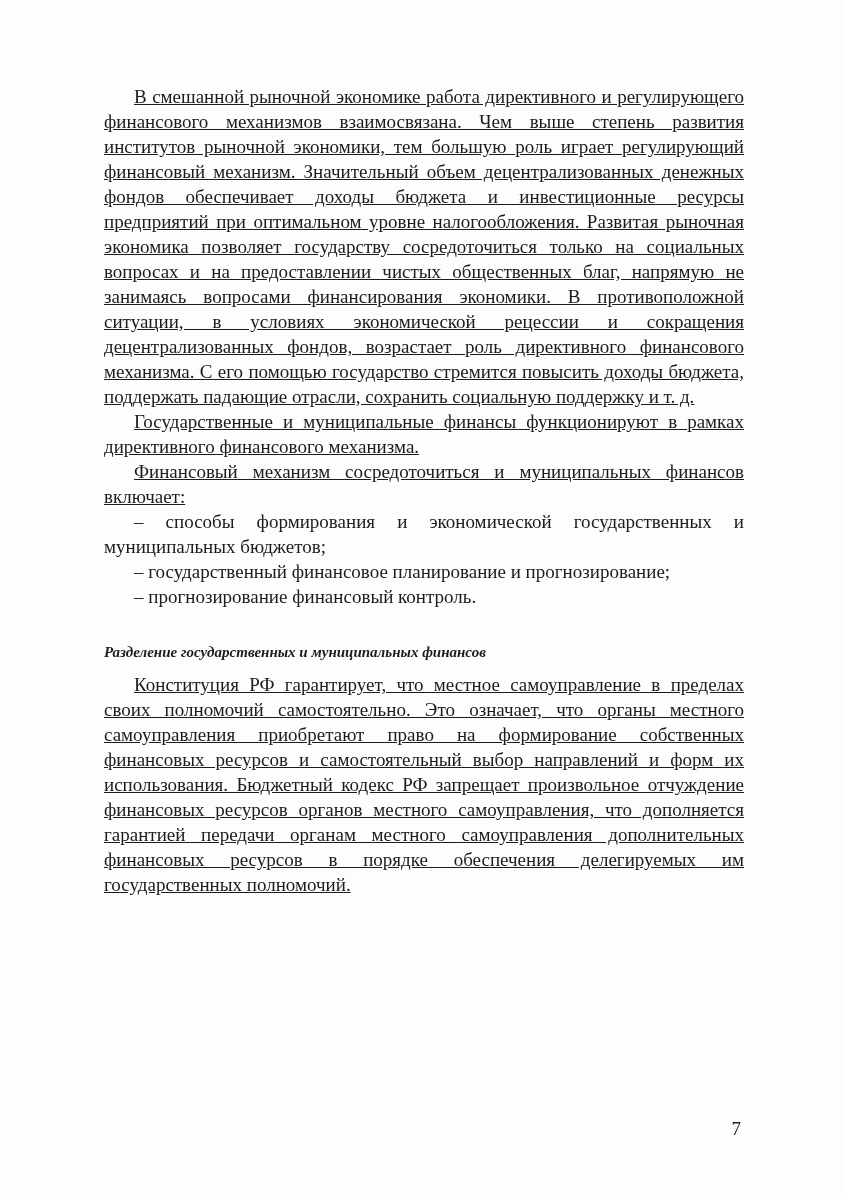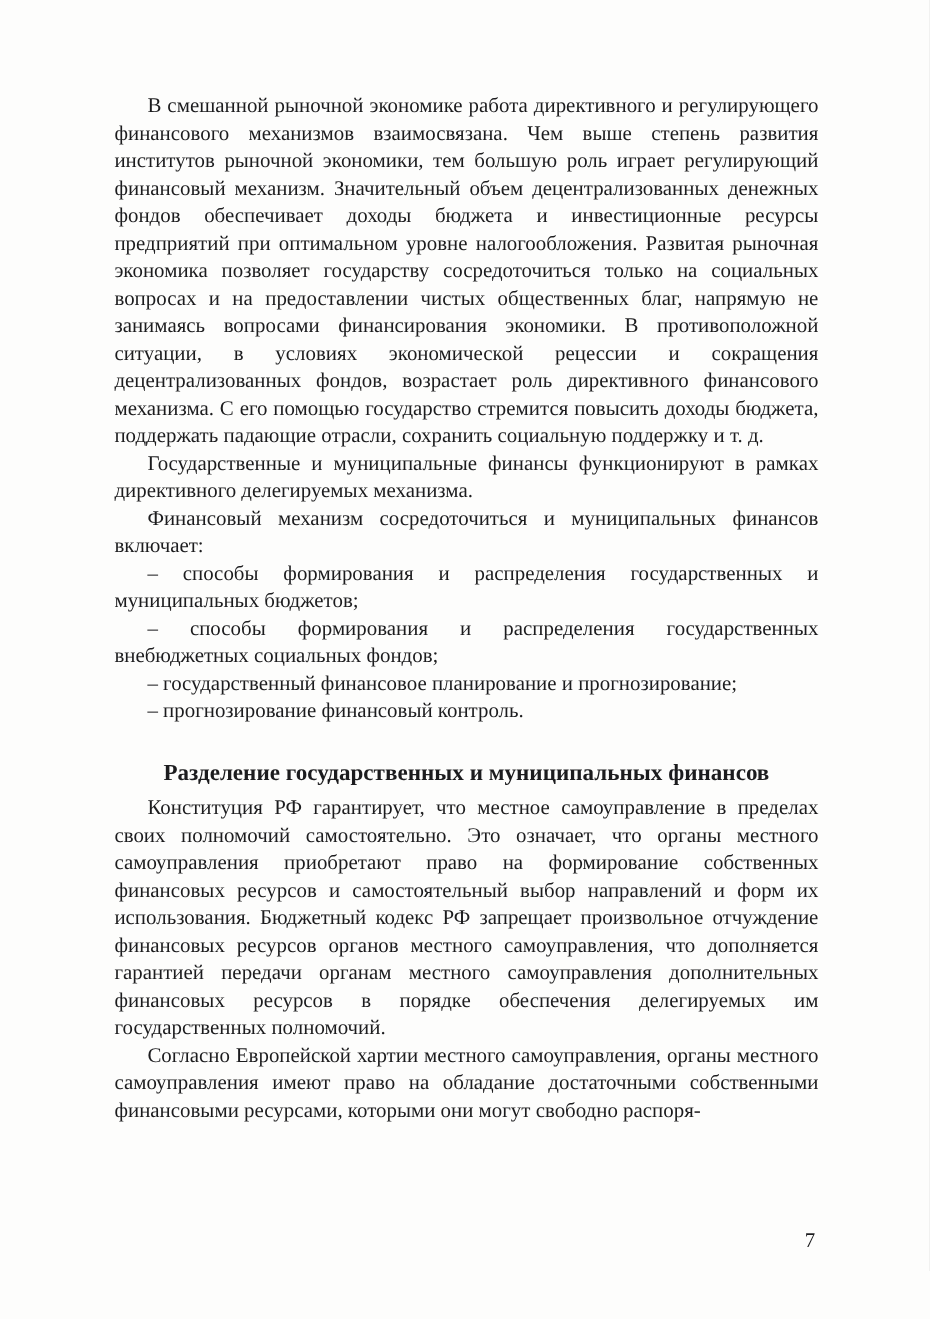--- a/index.html
+++ b/index.html
@@ -24,68 +24,67 @@
     position: absolute;
     top: 84px;
     left: 104px;
     width: 640px;
   }
   p.para {
     margin: 0;
     text-align: justify;
     text-indent: 30px;
     hyphens: auto;
+    text-decoration: underline;
     -webkit-hyphens: auto;
   }
   p.list-item {
     margin: 0;
     text-align: justify;
     text-indent: 30px;
     hyphens: auto;
     -webkit-hyphens: auto;
   }
   h2.section-heading {
     margin: 31px 0 7px 0;
-    font-size: 21px;
+    font-size: 15px;
     line-height: 25px;
     font-weight: bold;
-    text-align: center;
+    font-style: italic;
     text-indent: 0;
   }
   .page-number {
     position: absolute;
     right: 104px;
     bottom: 58px;
     font-size: 19px;
     color: #1c1c1e;
   }
 </style>
 </head>
 <body>
 
 <div class="page">
   <div class="text-column">
 
     <p class="para" lang="ru">В смешанной рыночной экономике работа директивного и регулирующего финансового механизмов взаимосвязана. Чем выше степень развития институтов рыночной экономики, тем большую роль играет регулирующий финансовый механизм. Значительный объем децентрализованных денежных фондов обеспечивает доходы бюджета и инвестиционные ресурсы предприятий при оптимальном уровне налогообложения. Развитая рыночная экономика позволяет государству сосредоточиться только на социальных вопросах и на предоставлении чистых общественных благ, напрямую не занимаясь вопросами финансирования экономики. В противоположной ситуации, в условиях экономической рецессии и сокращения децентрализованных фондов, возрастает роль директивного финансового механизма. С его помощью государство стремится повысить доходы бюджета, поддержать падающие отрасли, сохранить социальную поддержку и т. д.</p>
 
-    <p class="para" lang="ru">Государственные и муниципальные финансы функционируют в рамках директивного делегируемых механизма.</p>
+    <p class="para" lang="ru">Государственные и муниципальные финансы функционируют в рамках директивного финансового механизма.</p>
 
     <p class="para" lang="ru">Финансовый механизм сосредоточиться и муниципальных финансов включает:</p>
 
-    <p class="list-item" lang="ru">– способы формирования и распределения государственных и муниципальных бюджетов;</p>
+    <p class="list-item" lang="ru">– способы формирования и экономической государственных и муниципальных бюджетов;</p>
 
-    <p class="list-item" lang="ru">– способы формирования и распределения государственных внебюджетных социальных фондов;</p>
 
     <p class="list-item" lang="ru">– государственный финансовое планирование и прогнозирование;</p>
 
     <p class="list-item" lang="ru">– прогнозирование финансовый контроль.</p>
 
     <h2 class="section-heading" lang="ru">Разделение государственных и муниципальных финансов</h2>
 
 
     <p class="para" lang="ru">Конституция РФ гарантирует, что местное самоуправление в пределах своих полномочий самостоятельно. Это означает, что органы местного самоуправления приобретают право на формирование собственных финансовых ресурсов и самостоятельный выбор направлений и форм их использования. Бюджетный кодекс РФ запрещает произвольное отчуждение финансовых ресурсов органов местного самоуправления, что дополняется гарантией передачи органам местного самоуправления дополнительных финансовых ресурсов в порядке обеспечения делегируемых им государственных полномочий.</p>
 
-    <p class="para" lang="ru">Согласно Европейской хартии местного самоуправления, органы местного самоуправления имеют право на обладание достаточными собственными финансовыми ресурсами, которыми они могут свободно распоря-</p>
 
   </div>
 
   <div class="page-number">7</div>
 </div>
 
 </body></html>

